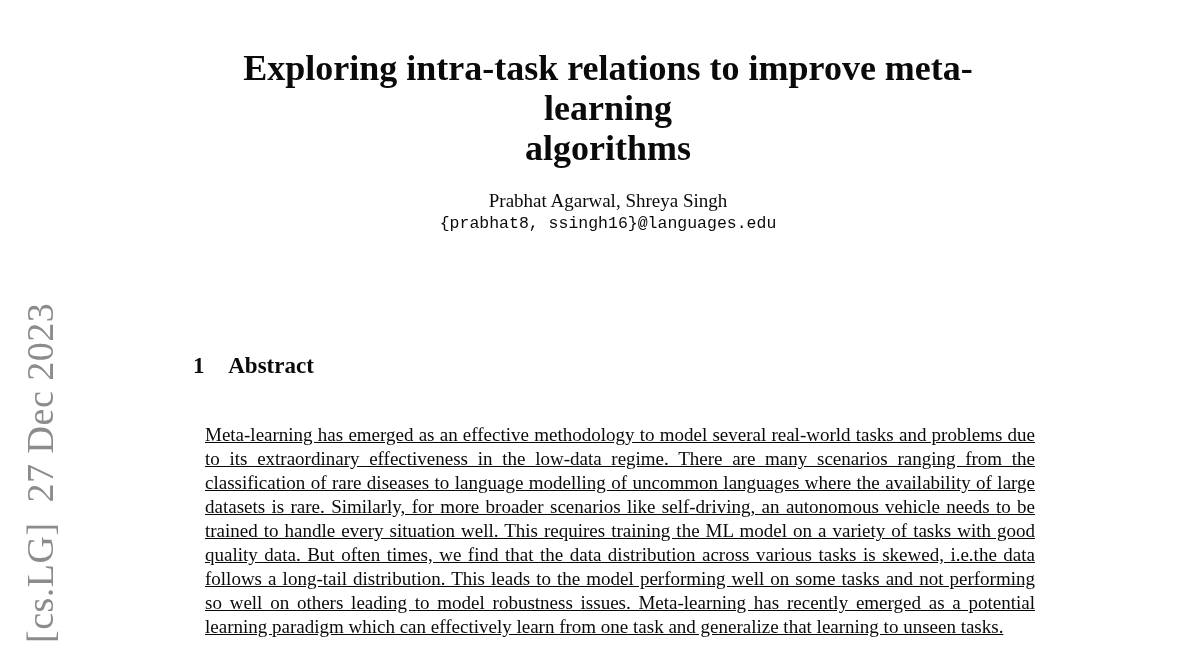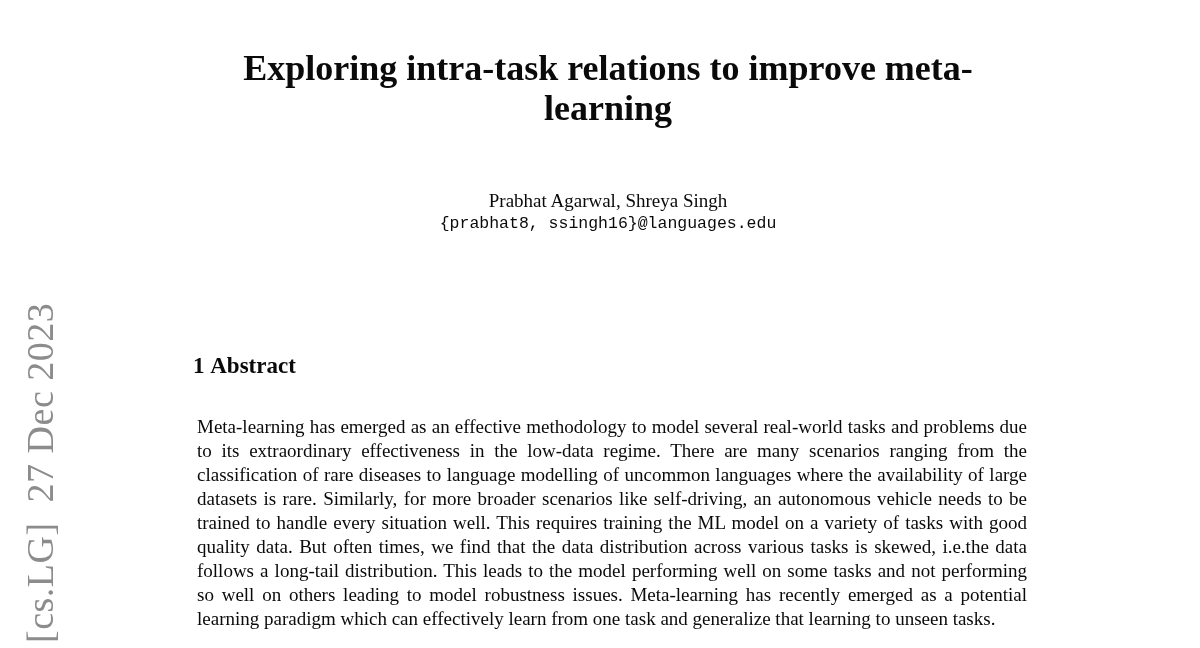--- a/index.html
+++ b/index.html
@@ -78,43 +78,46 @@
     left: 0;
     font-size: 23px;
     font-weight: bold;
     line-height: 28px;
   }
   .section-number {
     display: inline-block;
   }
   .section-title {
     display: inline-block;
+    margin-left: 18px;
   }
   .abstract {
     position: absolute;
     top: 411px;
     left: 0;
     width: 830px;
-    margin: 4px;
+    margin: 12px;
     font-size: 19px;
     line-height: 24px;
     text-align: justify;
+    text-decoration: underline;
   }
 </style>
 </head>
 <body>
 
 <div class="page">
 
   <div class="watermark">[cs.LG]  27 Dec 2023</div>
 
   <div class="content">
 
     <h1 class="title">
       <span>Exploring intra-task relations to improve meta-learning</span><br>
+      <span>algorithms</span>
     </h1>
 
     <div class="authors-block">
       <div class="authors-line">Prabhat Agarwal, Shreya Singh</div>
       <div class="email-line">{prabhat8, ssingh16}@languages.edu</div>
     </div>
 
     <div class="section-heading">
       <span class="section-number">1</span>
       <span class="section-title">Abstract</span>

